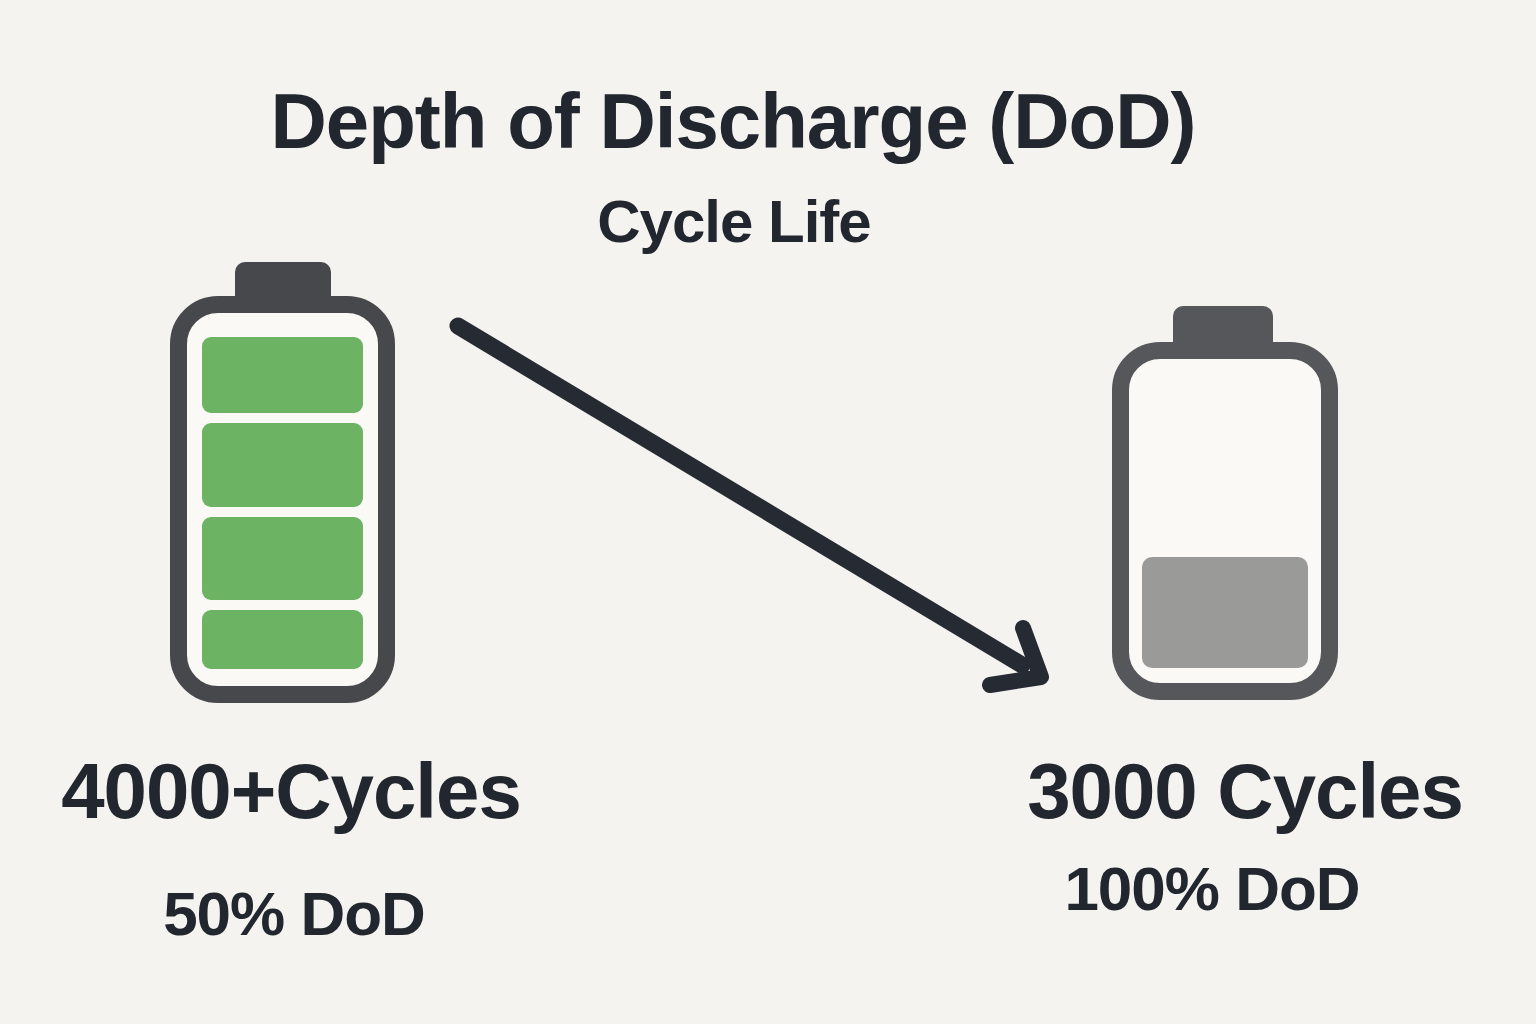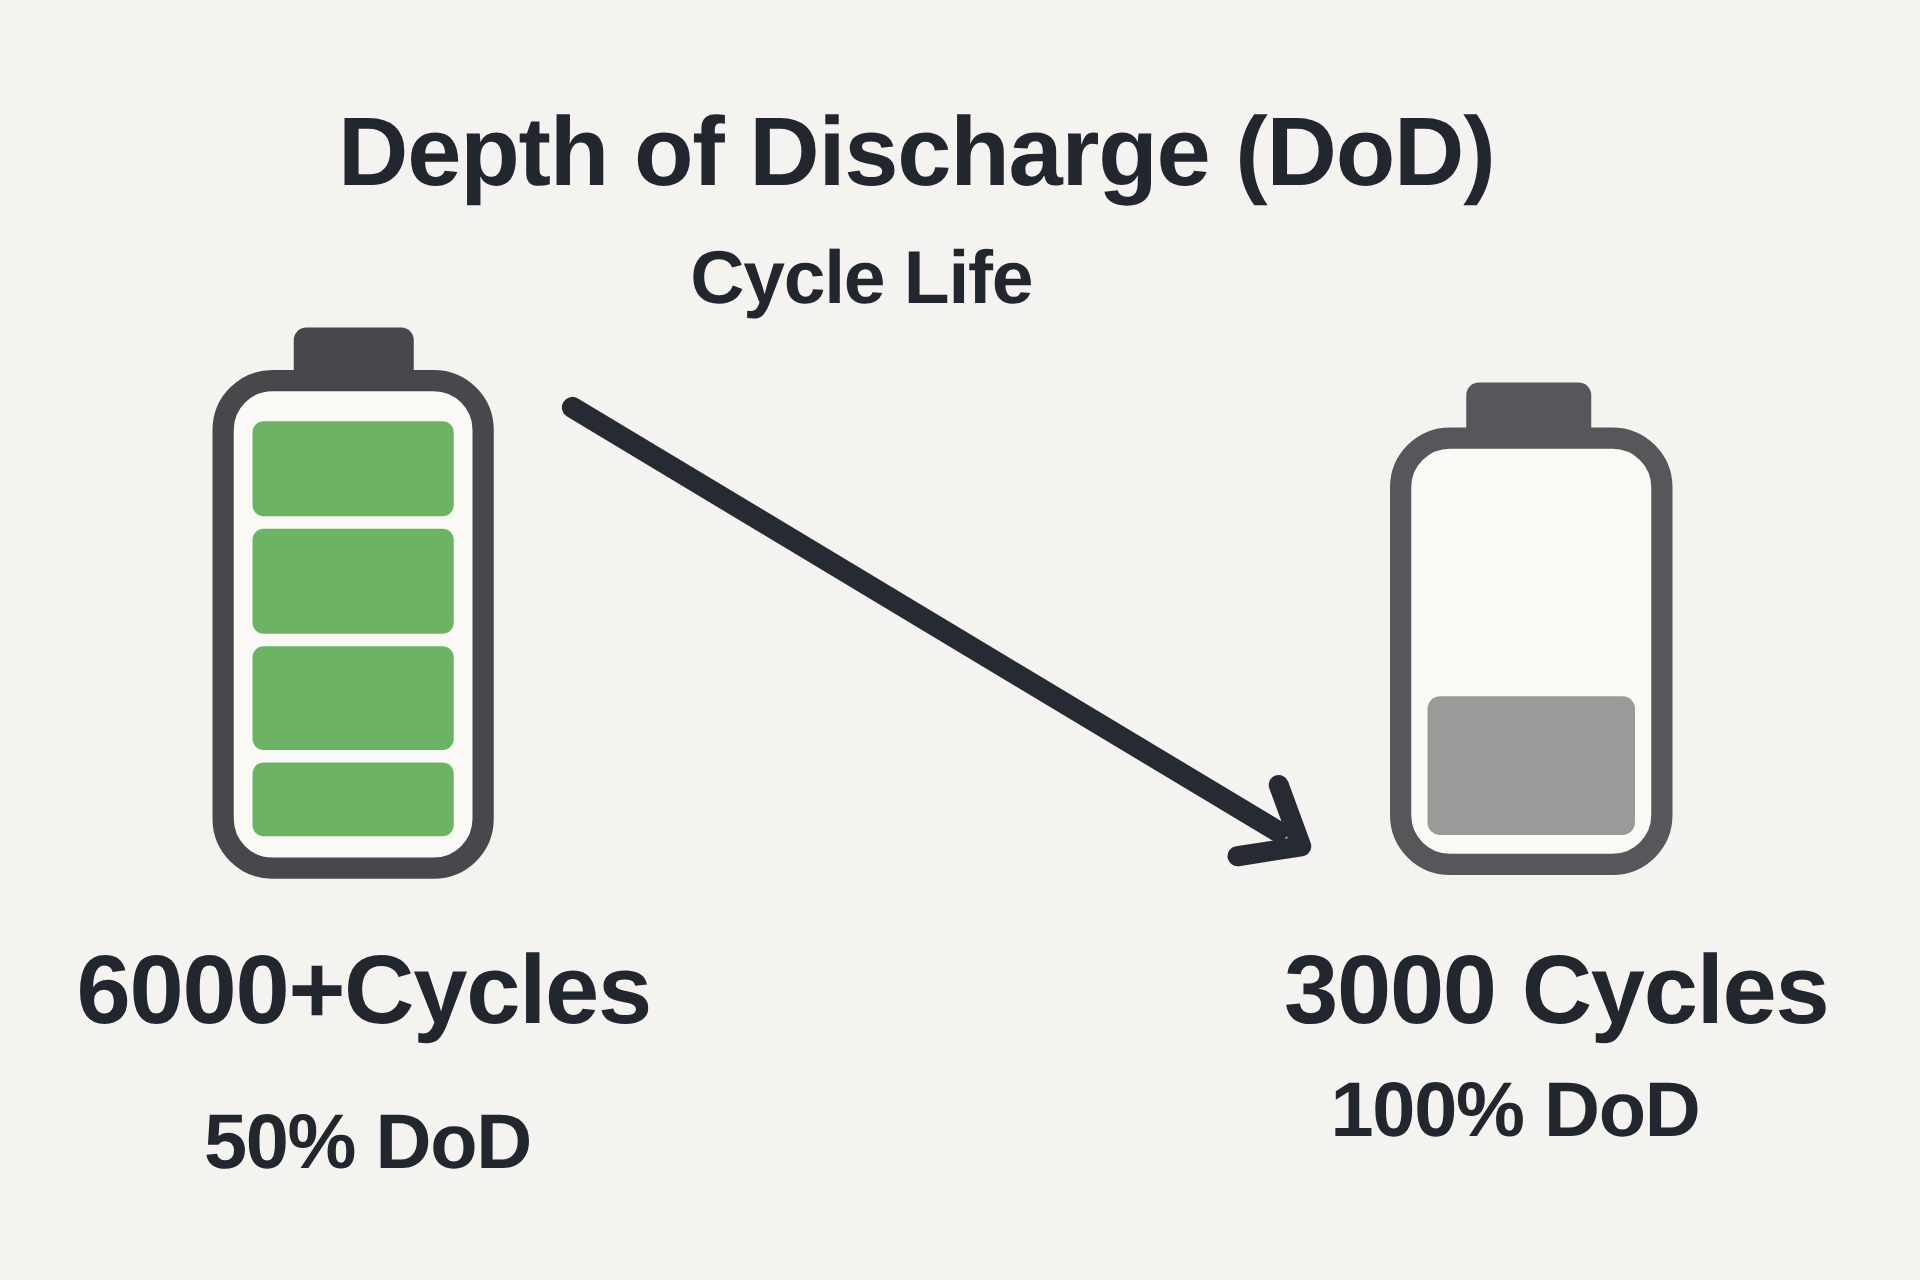--- a/index.html
+++ b/index.html
@@ -29,21 +29,21 @@
     transform: translateX(-50%);
     font-size: 78px;
     font-weight: 700;
     letter-spacing: -1px;
     white-space: nowrap;
     line-height: 1;
   }
   .subtitle {
     position: absolute;
     top: 192px;
-    left: 689px;
+    left: 734px;
     transform: translateX(-50%);
     font-size: 60px;
     font-weight: 700;
     letter-spacing: -1px;
     white-space: nowrap;
     line-height: 1;
   }
   .bat-cap {
     position: absolute;
     border-radius: 10px 10px 5px 5px;
@@ -138,19 +138,19 @@
   <div class="bat-cap right"></div>
   <div class="bat-body right">
       <div class="seg"></div>
     </div>
 
   <svg class="arrow-svg" viewBox="0 0 1536 1024" xmlns="http://www.w3.org/2000/svg">
     <line x1="458" y1="326" x2="1022" y2="665" style="stroke: var(--arrow);" stroke-width="17" stroke-linecap="round"></line>
     <polyline points="1023,628 1041,677 990,685" fill="none" style="stroke: var(--arrow);" stroke-width="16" stroke-linecap="round" stroke-linejoin="round"></polyline>
   </svg>
 
-  <div class="label-cycles left">6000+Cycles</div>
+  <div class="label-cycles left">4000+Cycles</div>
   <div class="label-dod left">50% DoD</div>
 
   <div class="label-cycles right">3000 Cycles</div>
   <div class="label-dod right">100% DoD</div>
 
 </div>
 
 </body></html>

